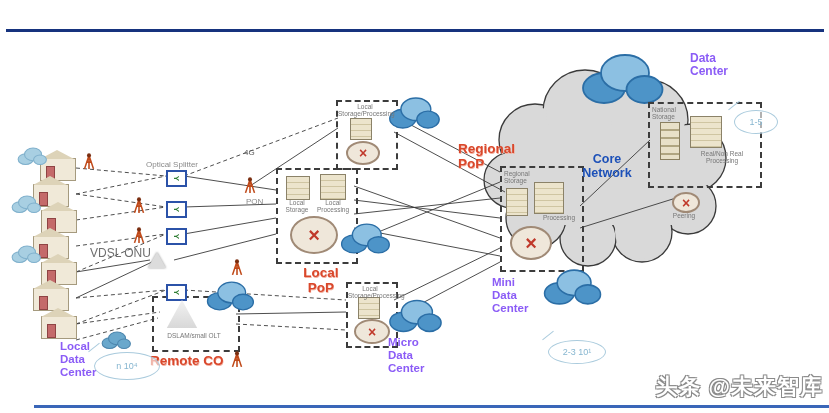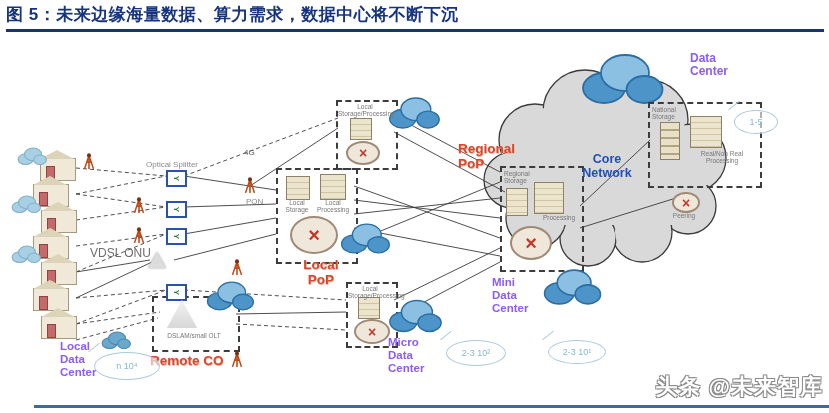--- a/index.html
+++ b/index.html
@@ -52,21 +52,20 @@
                 background:#aacbdd;transform:rotate(-38deg);}
   .dashed-box{border:2px dashed #3c3c3c;z-index:2;}
   .svg-layer{left:0;top:0;z-index:1;}
   .cloud{z-index:2;}
 </style>
 </head>
 <body>
 
 <div class="stage">
 
-  <div class="abs title">图 5：未来边缘海量数据、算力需求，数据中心将不断下沉</div>
   <div class="abs title-rule"></div>
   <div class="abs bottom-rule"></div>
   <div class="abs watermark">头条 @未来智库</div>
 
   <svg class="abs svg-layer" width="829" height="413" viewBox="0 0 829 413">
     <g stroke="#3a3a3a" stroke-width="1.3" fill="#d9d9d9">
       <circle cx="535" cy="140" r="36"></circle>
         <circle cx="585" cy="112" r="42"></circle>
       <circle cx="648" cy="120" r="40"></circle>
         <circle cx="692" cy="158" r="34"></circle>
@@ -240,21 +239,21 @@
         <ellipse cx="45" cy="25" rx="12" ry="9"></ellipse>
       </g>
     </svg>
 
   <div class="abs dashed-box" style="left:276px;top:168px;width:78px;height:92px;"></div>
   <div class="abs server" style="left:286px;top:176px;width:22px;height:22px;"></div>
   <div class="abs lbl-tiny" style="left:282px;top:199px;width:30px;">Local Storage</div>
   <div class="abs server" style="left:320px;top:174px;width:24px;height:24px;"></div>
   <div class="abs lbl-tiny" style="left:316px;top:199px;width:34px;">Local Processing</div>
   <div class="abs router big" style="left:290px;top:216px;width:44px;height:34px;"></div>
-  <div class="abs lbl-red" style="left:298px;top:258px;width:46px;text-align:center;">Local PoP</div>
+  <div class="abs lbl-red" style="left:298px;top:266px;width:46px;text-align:center;">Local PoP</div>
   <svg class="abs cloud" style="left:338px;top:222px;" width="54" height="33" viewBox="0 0 60 36">
       <g fill="#4d94c8" stroke="#2b6ea6" stroke-width="1.5">
         <ellipse cx="18" cy="24" rx="14" ry="10"></ellipse>
         <ellipse cx="32" cy="14" rx="16" ry="12" fill="#8cc0e2"></ellipse>
         <ellipse cx="45" cy="25" rx="12" ry="9"></ellipse>
       </g>
     </svg>
 
   <div class="abs dashed-box" style="left:346px;top:282px;width:48px;height:62px;"></div>
   <div class="abs lbl-tiny" style="left:348px;top:285px;width:44px;">Local Storage/Processing</div>
@@ -262,21 +261,20 @@
   <div class="abs router" style="left:354px;top:319px;width:32px;height:21px;"></div>
 
   <svg class="abs cloud" style="left:386px;top:298px;" width="58" height="36" viewBox="0 0 60 36">
       <g fill="#4d94c8" stroke="#2b6ea6" stroke-width="1.5">
         <ellipse cx="18" cy="24" rx="14" ry="10"></ellipse>
         <ellipse cx="32" cy="14" rx="16" ry="12" fill="#8cc0e2"></ellipse>
         <ellipse cx="45" cy="25" rx="12" ry="9"></ellipse>
       </g>
     </svg>
   <div class="abs lbl-dc" style="left:388px;top:336px;width:48px;">Micro Data Center</div>
-  <div class="abs oval" style="left:446px;top:340px;width:58px;height:24px;">2-3 10²</div>
 
   <div class="abs lbl-red" style="left:458px;top:142px;width:70px;">Regional PoP</div>
   <div class="abs dashed-box" style="left:500px;top:166px;width:80px;height:102px;"></div>
   <div class="abs lbl-tiny" style="left:504px;top:170px;width:50px;text-align:left;">Regional Storage</div>
   <div class="abs server" style="left:506px;top:188px;width:20px;height:26px;"></div>
   <div class="abs server" style="left:534px;top:182px;width:28px;height:30px;"></div>
   <div class="abs lbl-tiny" style="left:540px;top:214px;width:38px;">Processing</div>
   <div class="abs router big" style="left:510px;top:226px;width:38px;height:30px;"></div>
 
   <div class="abs lbl-dc" style="left:492px;top:276px;width:44px;">Mini Data Center</div>

